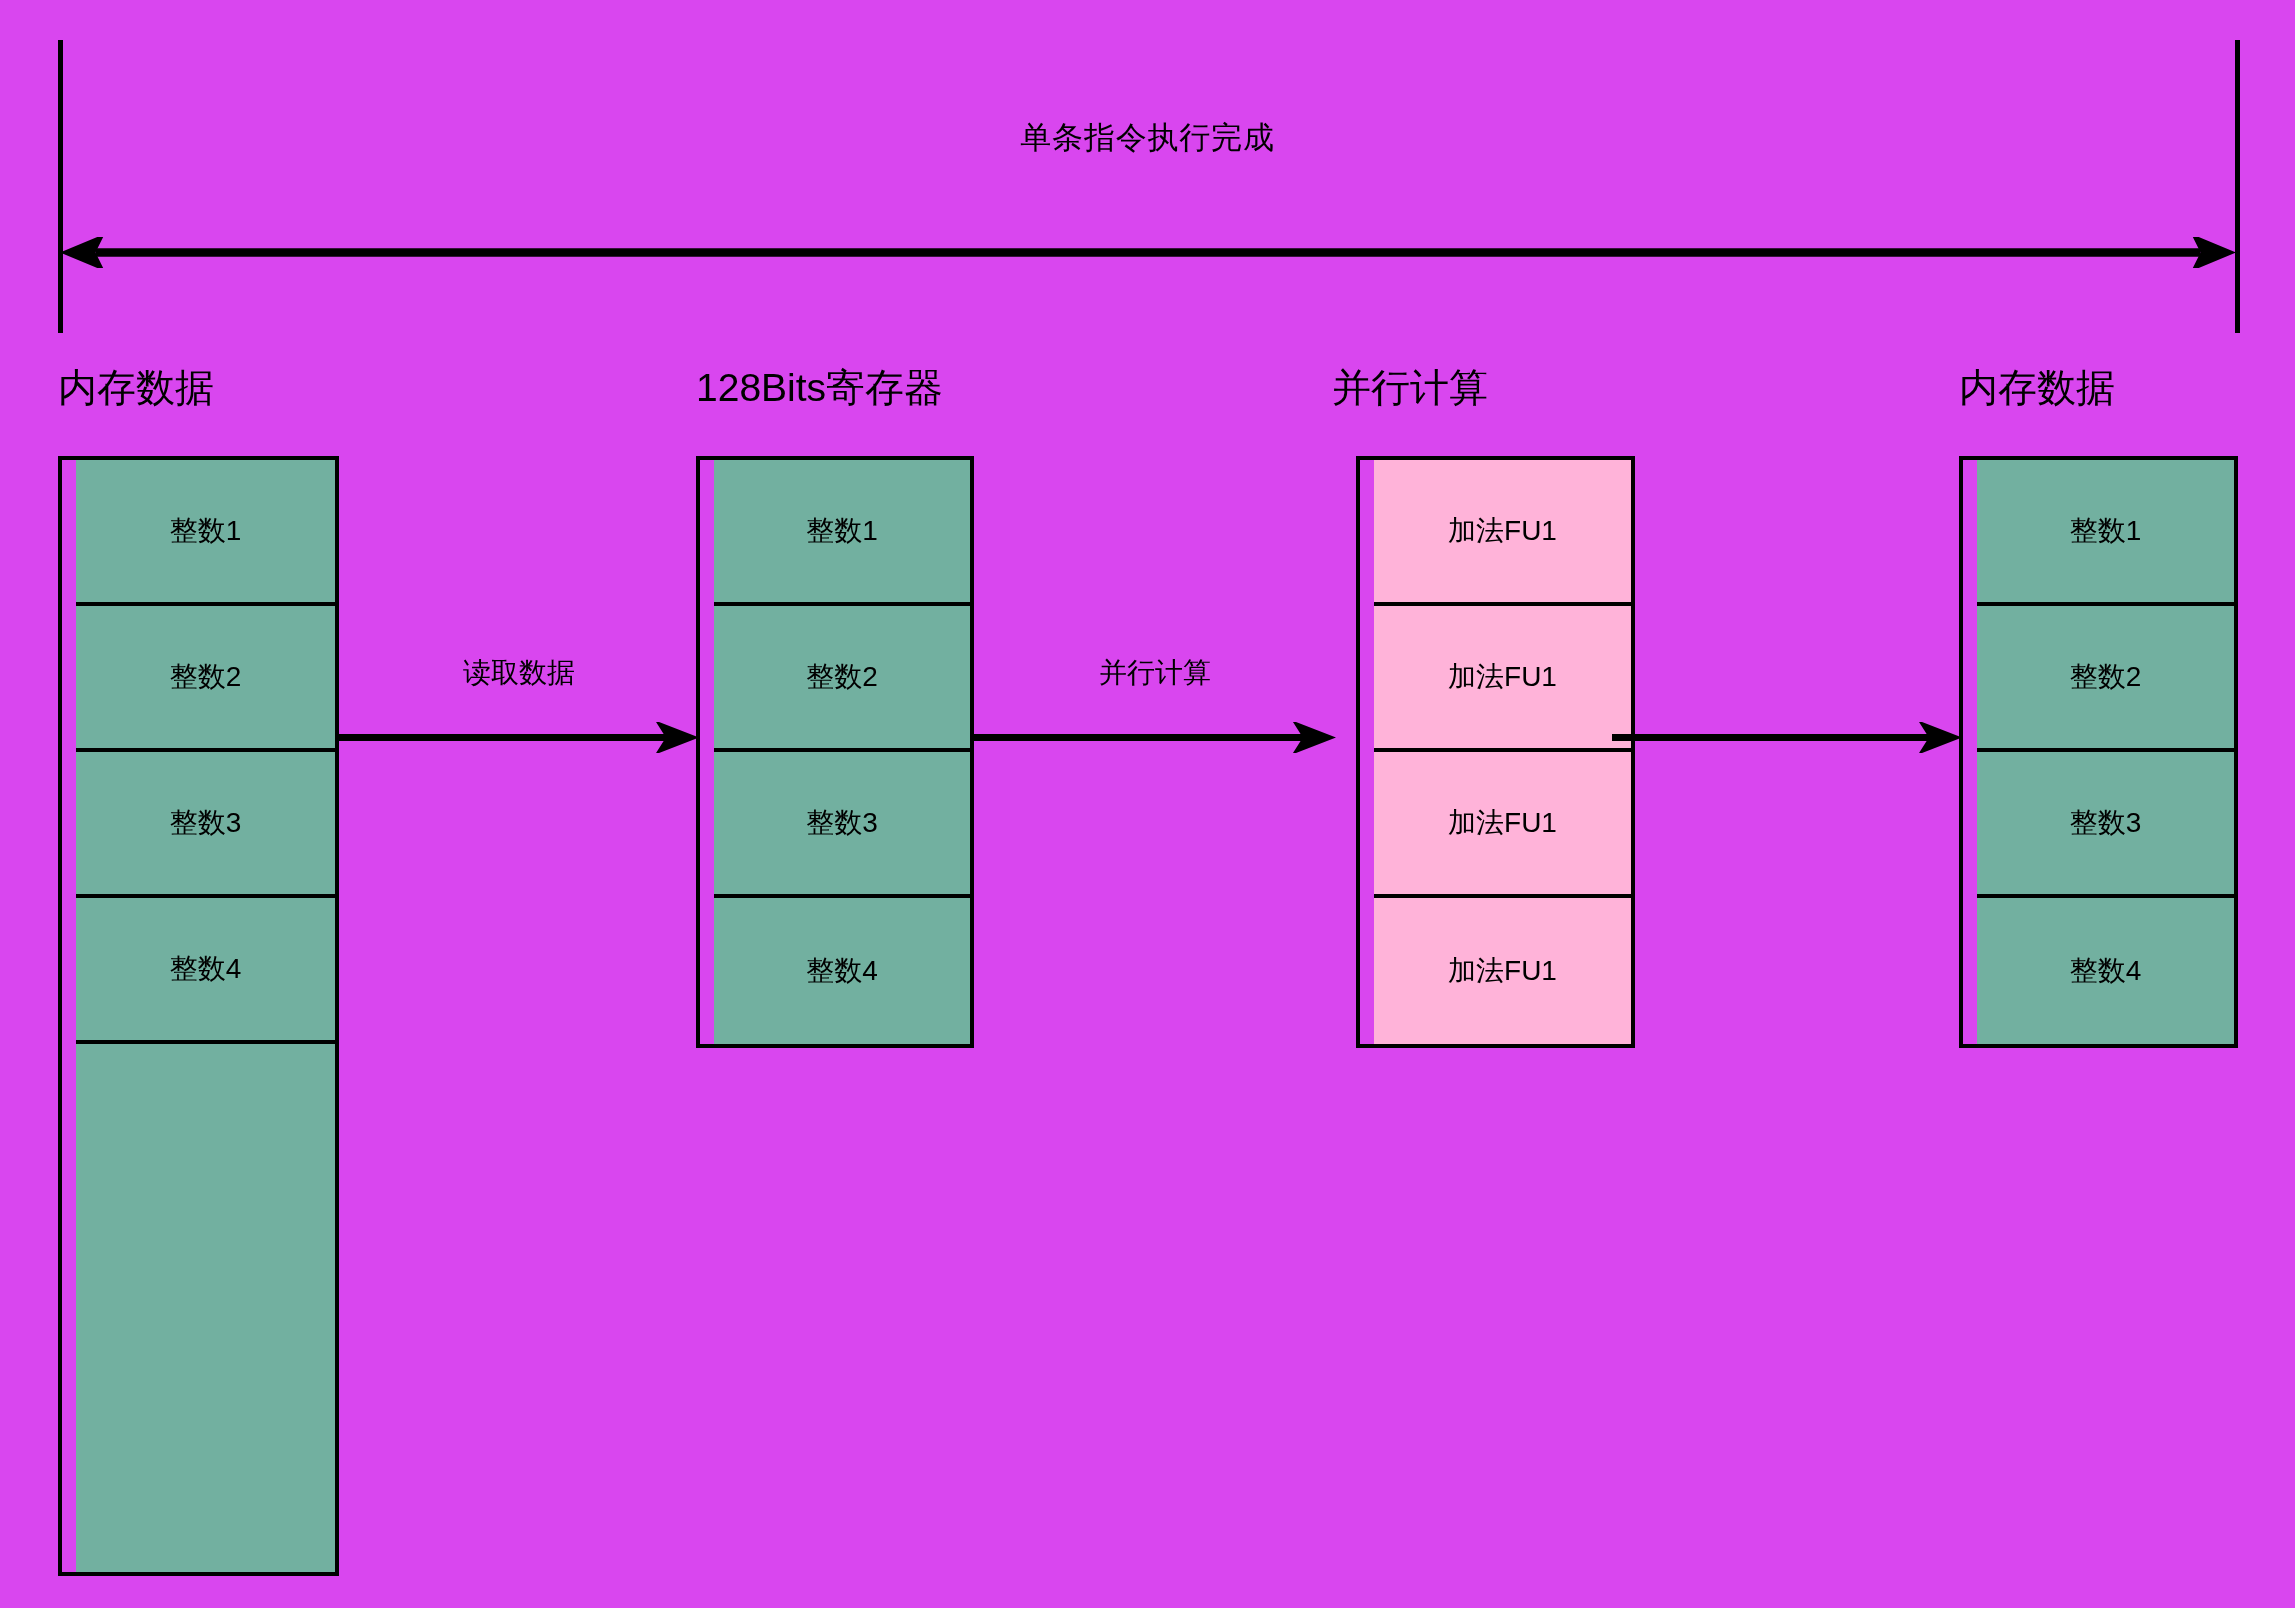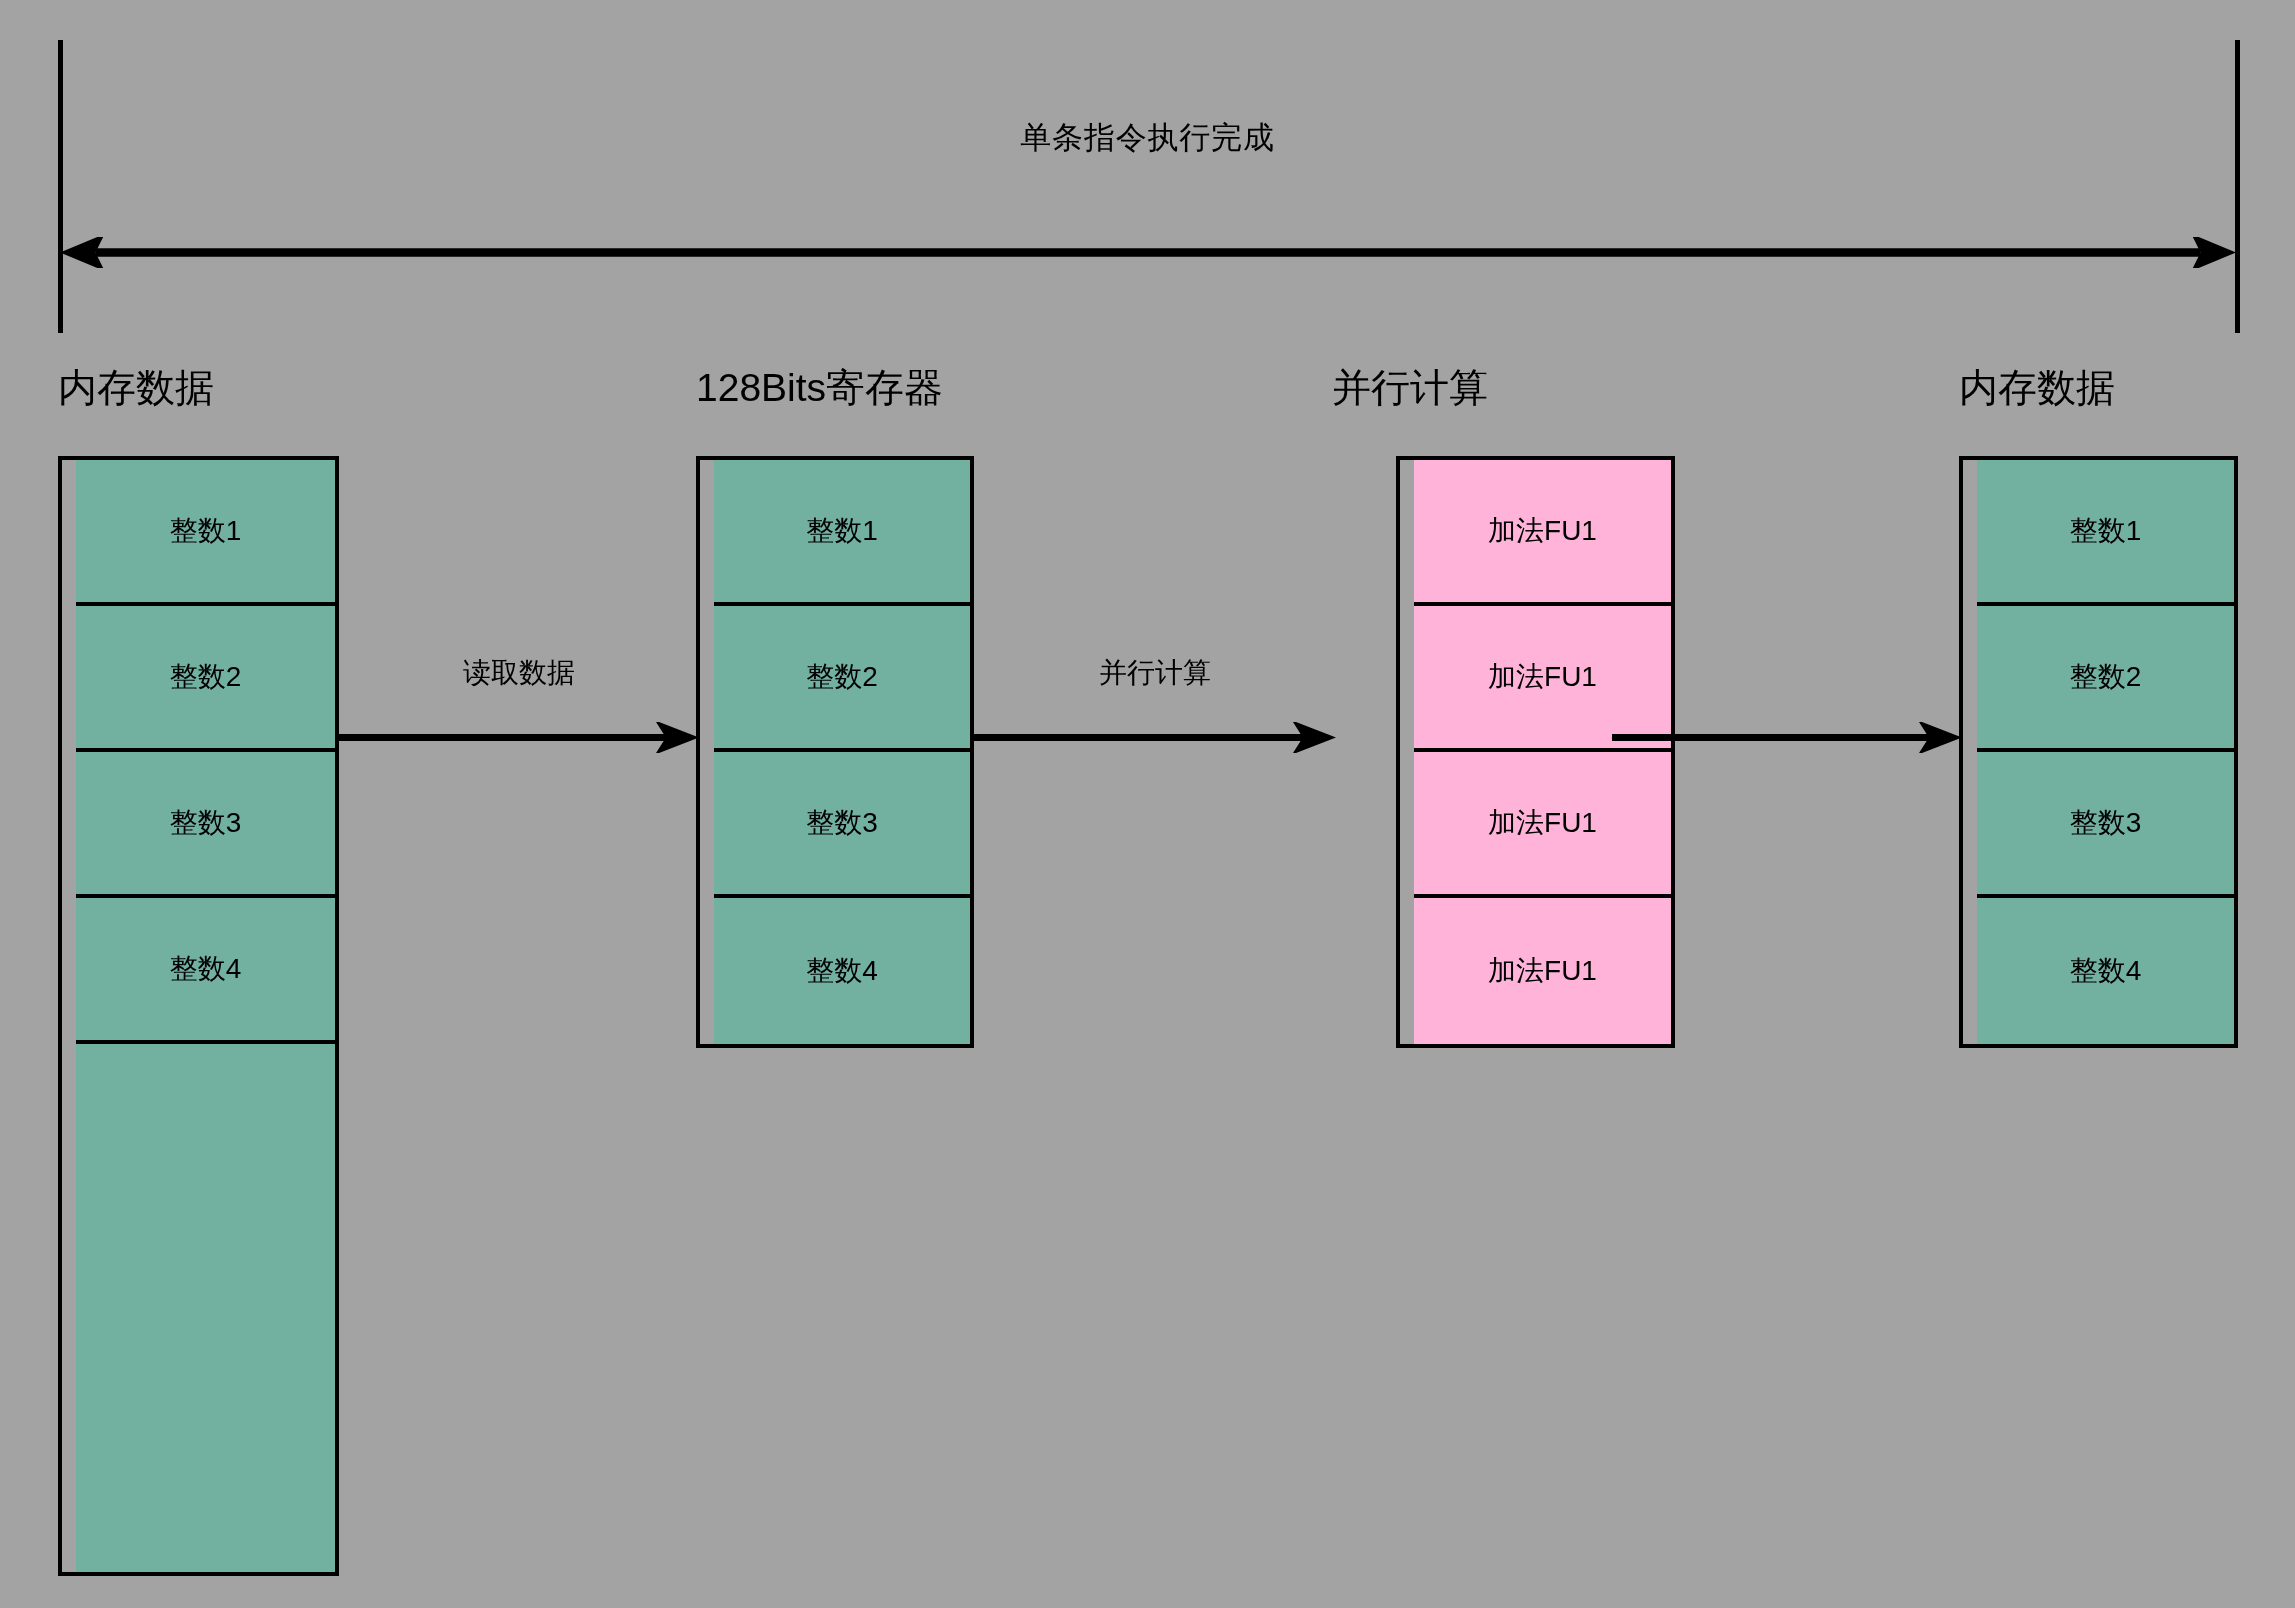--- a/index.html
+++ b/index.html
@@ -7,21 +7,21 @@
     padding: 0;
     background: #ffffff;
   }
   body {
     font-family: "Liberation Sans", "DejaVu Sans", sans-serif;
   }
   #canvas {
     position: relative;
     width: 2295px;
     height: 1608px;
-    background: #a3a3a3;
+    background: #d946ef;
     overflow: hidden;
   }
 
   
   .tick {
     position: absolute;
     width: 5.4px;
     background: #000000;
     top: 40px;
     height: 293px;
@@ -122,21 +122,21 @@
     <div class="cell pad" style="height: 528px; background: rgb(114, 176, 160);"></div>
   </div>
 
   <div class="column" id="col-register" style="left:696px; top:456px; width:278px; height:592px;">
     <div class="cell" style="height: 146px; background: rgb(114, 176, 160);">整数1</div>
     <div class="cell" style="height: 146px; background: rgb(114, 176, 160);">整数2</div>
     <div class="cell" style="height: 146px; background: rgb(114, 176, 160);">整数3</div>
     <div class="cell" style="height: 146px; background: rgb(114, 176, 160);">整数4</div>
   </div>
 
-  <div class="column" id="col-parallel" style="left:1396px; top:456px; width:279px; height:592px;">
+  <div class="column" id="col-parallel" style="left:1356px; top:456px; width:279px; height:592px;">
     <div class="cell" style="height: 146px; background: rgb(255, 179, 217);">加法FU1</div>
     <div class="cell" style="height: 146px; background: rgb(255, 179, 217);">加法FU1</div>
     <div class="cell" style="height: 146px; background: rgb(255, 179, 217);">加法FU1</div>
     <div class="cell" style="height: 146px; background: rgb(255, 179, 217);">加法FU1</div>
   </div>
 
   <div class="column" id="col-result" style="left:1959px; top:456px; width:279px; height:592px;">
     <div class="cell" style="height: 146px; background: rgb(114, 176, 160);">整数1</div>
     <div class="cell" style="height: 146px; background: rgb(114, 176, 160);">整数2</div>
     <div class="cell" style="height: 146px; background: rgb(114, 176, 160);">整数3</div>

